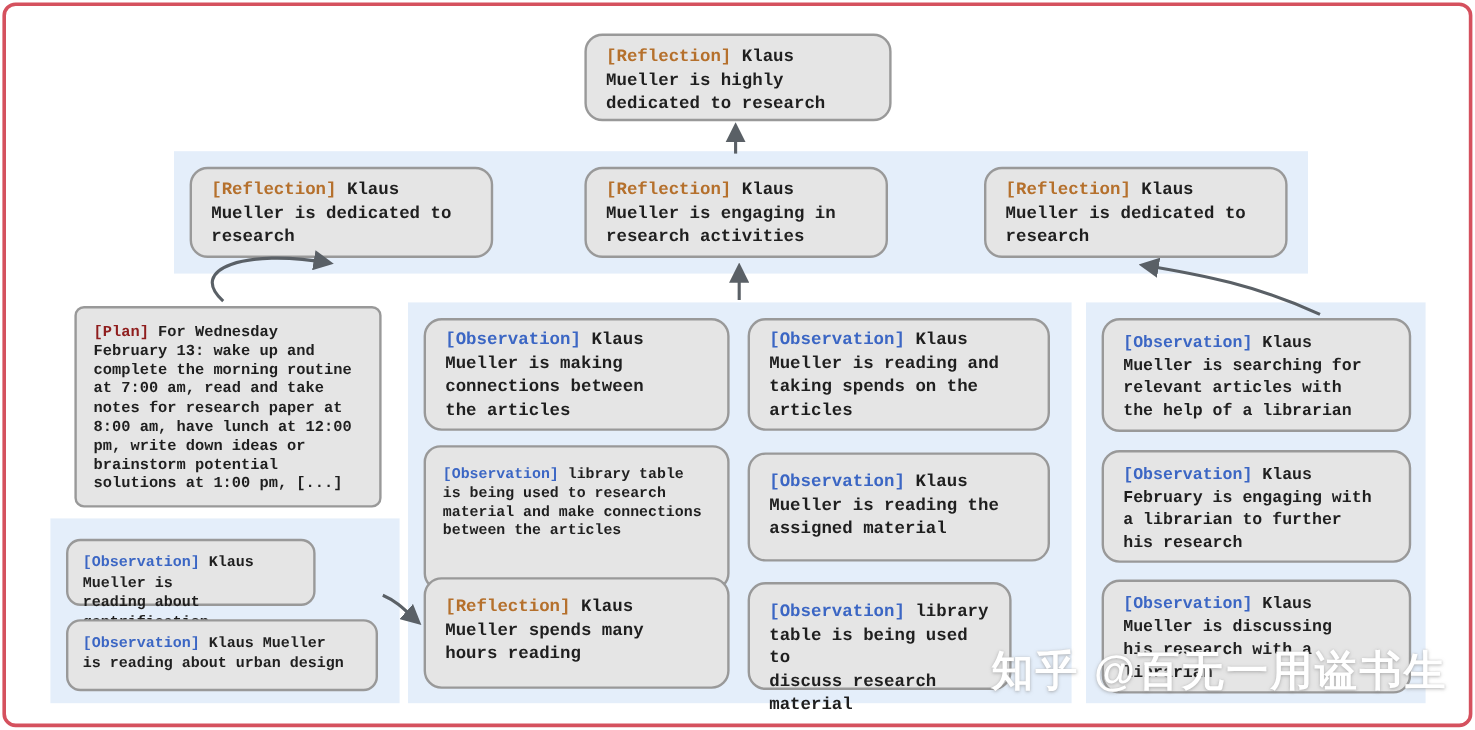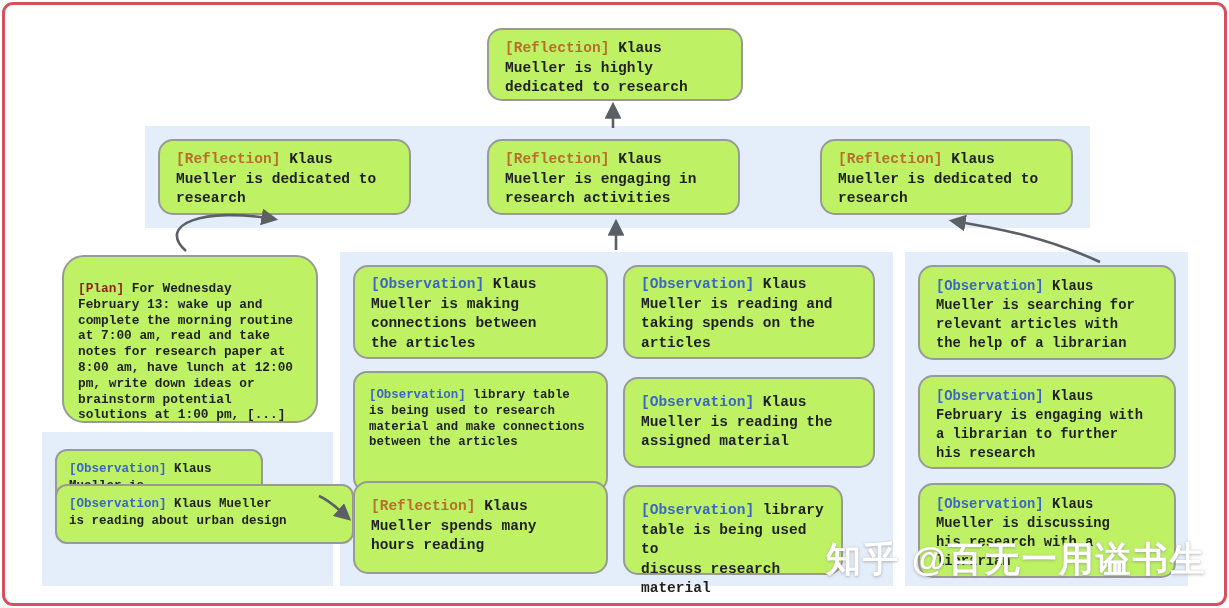--- a/index.html
+++ b/index.html
@@ -6,33 +6,33 @@
   .canvas{
     position:relative;width:1229px;height:608px;background:#ffffff;overflow:hidden;
     font-family:"Liberation Mono","DejaVu Sans Mono",monospace;font-weight:700;color:#1f1f1f;
   }
   .frame{
     position:absolute;left:2px;top:2px;right:2px;bottom:2px;
     border:3px solid var(--border-red,#d5515e);border-radius:11px;pointer-events:none;z-index:30;
   }
   .band{position:absolute;background:var(--band,#e4eefa);z-index:1;}
   .node{
-    position:absolute;background:#bef264;border:2.5px solid var(--box-border,#999999);
+    position:absolute;background:#e5e5e5;border:2.5px solid var(--box-border,#999999);
     border-radius:15px;box-sizing:border-box;z-index:10;
   }
   .node .txt{white-space:pre-line;}
   .tag-reflection{color:var(--reflection-tag,#b5702c);}
   .tag-observation{color:var(--observation-tag,#3b66c4);}
   .tag-plan{color:var(--plan-tag,#8f1d1d);}
   .f14{font-size:14.5px;line-height:19.5px;padding:9px 16px;}
   .fm{font-size:14.5px;line-height:19.5px;}
   .p8{padding:8px 16px;}
   .p14{padding:14px 16px;}
   .f13{font-size:13.8px;line-height:19px;padding:10px 16px;}
-  .f12p{font-size:12.8px;line-height:15.8px;padding:24px 14px;border-radius:22px;}
+  .f12p{font-size:12.8px;line-height:15.8px;padding:12px 14px;border-radius:8px;}
   .f12m{font-size:12.4px;line-height:15.8px;padding:15px 14px;border-radius:14px;}
   .f12b{font-size:12.5px;line-height:16.5px;padding:10px 12px;border-radius:12px;}
   .arrows{position:absolute;left:0;top:0;z-index:20;pointer-events:none;}
   .watermark{
     position:absolute;left:826px;top:536px;z-index:25;white-space:nowrap;
     font-family:Liberation Sans, sans-serif;font-weight:700;
     font-size:35px;letter-spacing:2px;color:#ffffff;
     text-shadow:0 0 1px #c9c9c9, 0 1px 3px rgba(120,120,120,0.55);
   }
 </style>
@@ -77,21 +77,21 @@
 8:00 am, have lunch at 12:00
 pm, write down ideas or
 brainstorm potential
 solutions at 1:00 pm, [...]</span>
   </div>
 
   <div class="node f12b" style="left:55px;top:449px;width:208px;height:56px">
     <span class="tag tag-observation">[Observation]</span> <span class="txt">Klaus Mueller is
 reading about gentrification</span>
   </div>
-  <div class="node f12b" style="left:55px;top:484px;width:299px;height:60px">
+  <div class="node f12b" style="left:55px;top:516px;width:260px;height:60px">
     <span class="tag tag-observation">[Observation]</span> <span class="txt">Klaus Mueller
 is reading about urban design</span>
   </div>
 
   <div class="node fm p8" style="left:353px;top:265px;width:255px;height:94px">
     <span class="tag tag-observation">[Observation]</span> <span class="txt">Klaus
 Mueller is making
 connections between
 the articles</span>
   </div>

